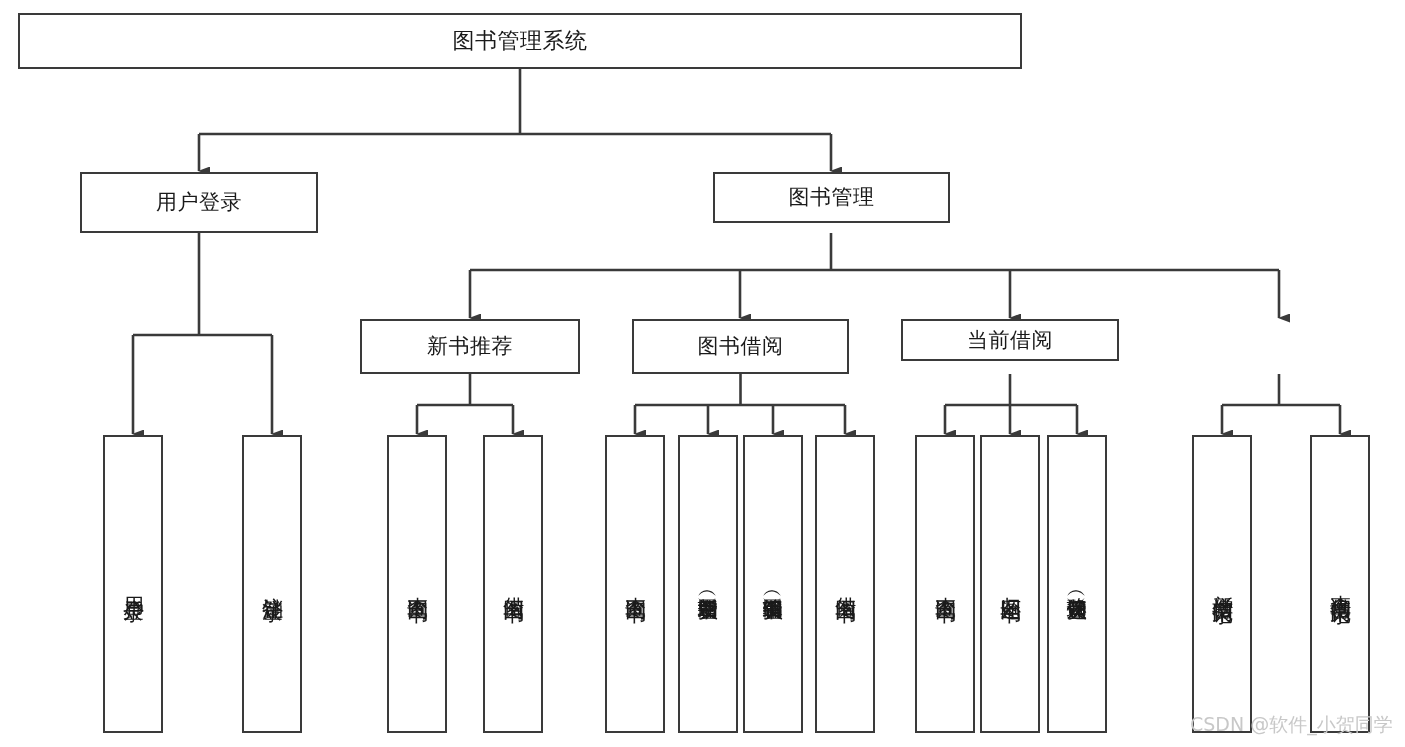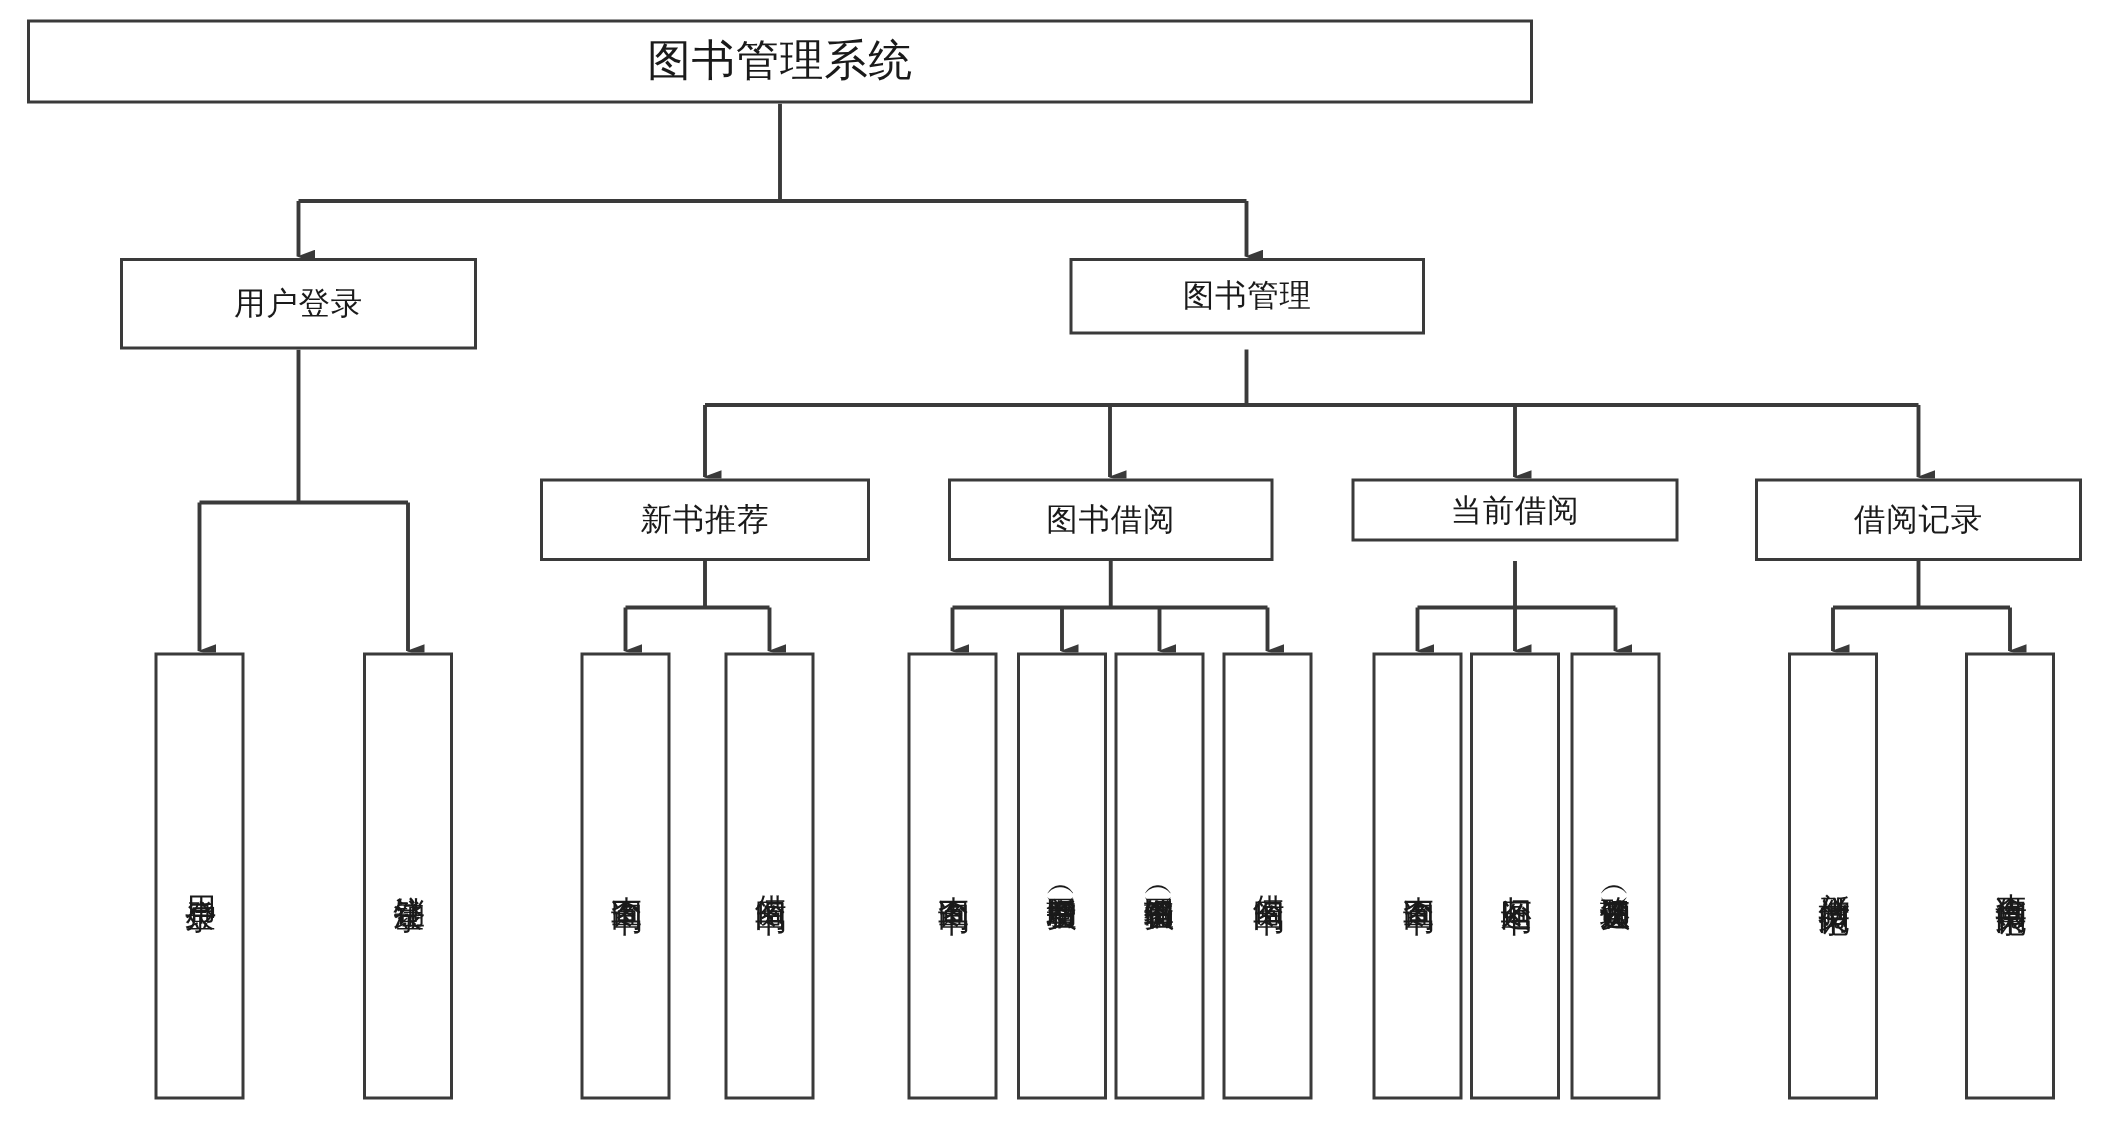--- a/index.html
+++ b/index.html
@@ -40,21 +40,21 @@
     display: block;
     text-align: center;
     line-height: 1.08;
     white-space: nowrap;
   }
   .node.horizontal .node-label {
     font-size: 21px;
     letter-spacing: 0.5px;
   }
   .node.root .node-label {
-    font-size: 29px;
+    font-size: 22px;
   }
   .node.vertical {
     align-items: center;
     justify-content: center;
   }
   .node.vertical .node-label {
     writing-mode: vertical-rl;
     text-orientation: upright;
     font-size: 21px;
     line-height: 1.22;
@@ -134,23 +134,20 @@
 
   <div class="node horizontal" id="node-l2-0" style="left: 360px; top: 319px; width: 220px; height: 55px;">
     <span class="node-label">新书推荐</span>
   </div>
   <div class="node horizontal" id="node-l2-1" style="left: 632px; top: 319px; width: 217px; height: 55px;">
     <span class="node-label">图书借阅</span>
   </div>
   <div class="node horizontal" id="node-l2-2" style="left: 901px; top: 319px; width: 218px; height: 42px;">
     <span class="node-label">当前借阅</span>
   </div>
-  <div class="node horizontal" id="node-l2-3" style="left: 1170px; top: 319px; width: 218px; height: 55px;">
-    <span class="node-label">借阅记录</span>
-  </div>
 
   <div class="node vertical" id="node-leaf-0" style="left: 103px; top: 435px; width: 60px; height: 298px;">
     <span class="node-label">用户登录</span>
   </div>
   <div class="node vertical" id="node-leaf-1" style="left: 242px; top: 435px; width: 60px; height: 298px;">
     <span class="node-label">注销登录</span>
   </div>
   <div class="node vertical" id="node-leaf-2" style="left: 387px; top: 435px; width: 60px; height: 298px;">
     <span class="node-label">查询图书</span>
   </div>
@@ -178,14 +175,15 @@
   <div class="node vertical tight" id="node-leaf-10" style="left: 1047px; top: 435px; width: 60px; height: 298px;">
     <span class="node-label">确认归还（管理员）</span>
   </div>
   <div class="node vertical" id="node-leaf-11" style="left: 1192px; top: 435px; width: 60px; height: 298px;">
     <span class="node-label">新增借阅记录</span>
   </div>
   <div class="node vertical" id="node-leaf-12" style="left: 1310px; top: 435px; width: 60px; height: 298px;">
     <span class="node-label">查询借阅记录</span>
   </div>
 
+  <div class="watermark" id="watermark" style="left: 1190px; top: 712px;">CSDN @软件_小贺同学</div>
 
 </div>
 
 </body></html>

